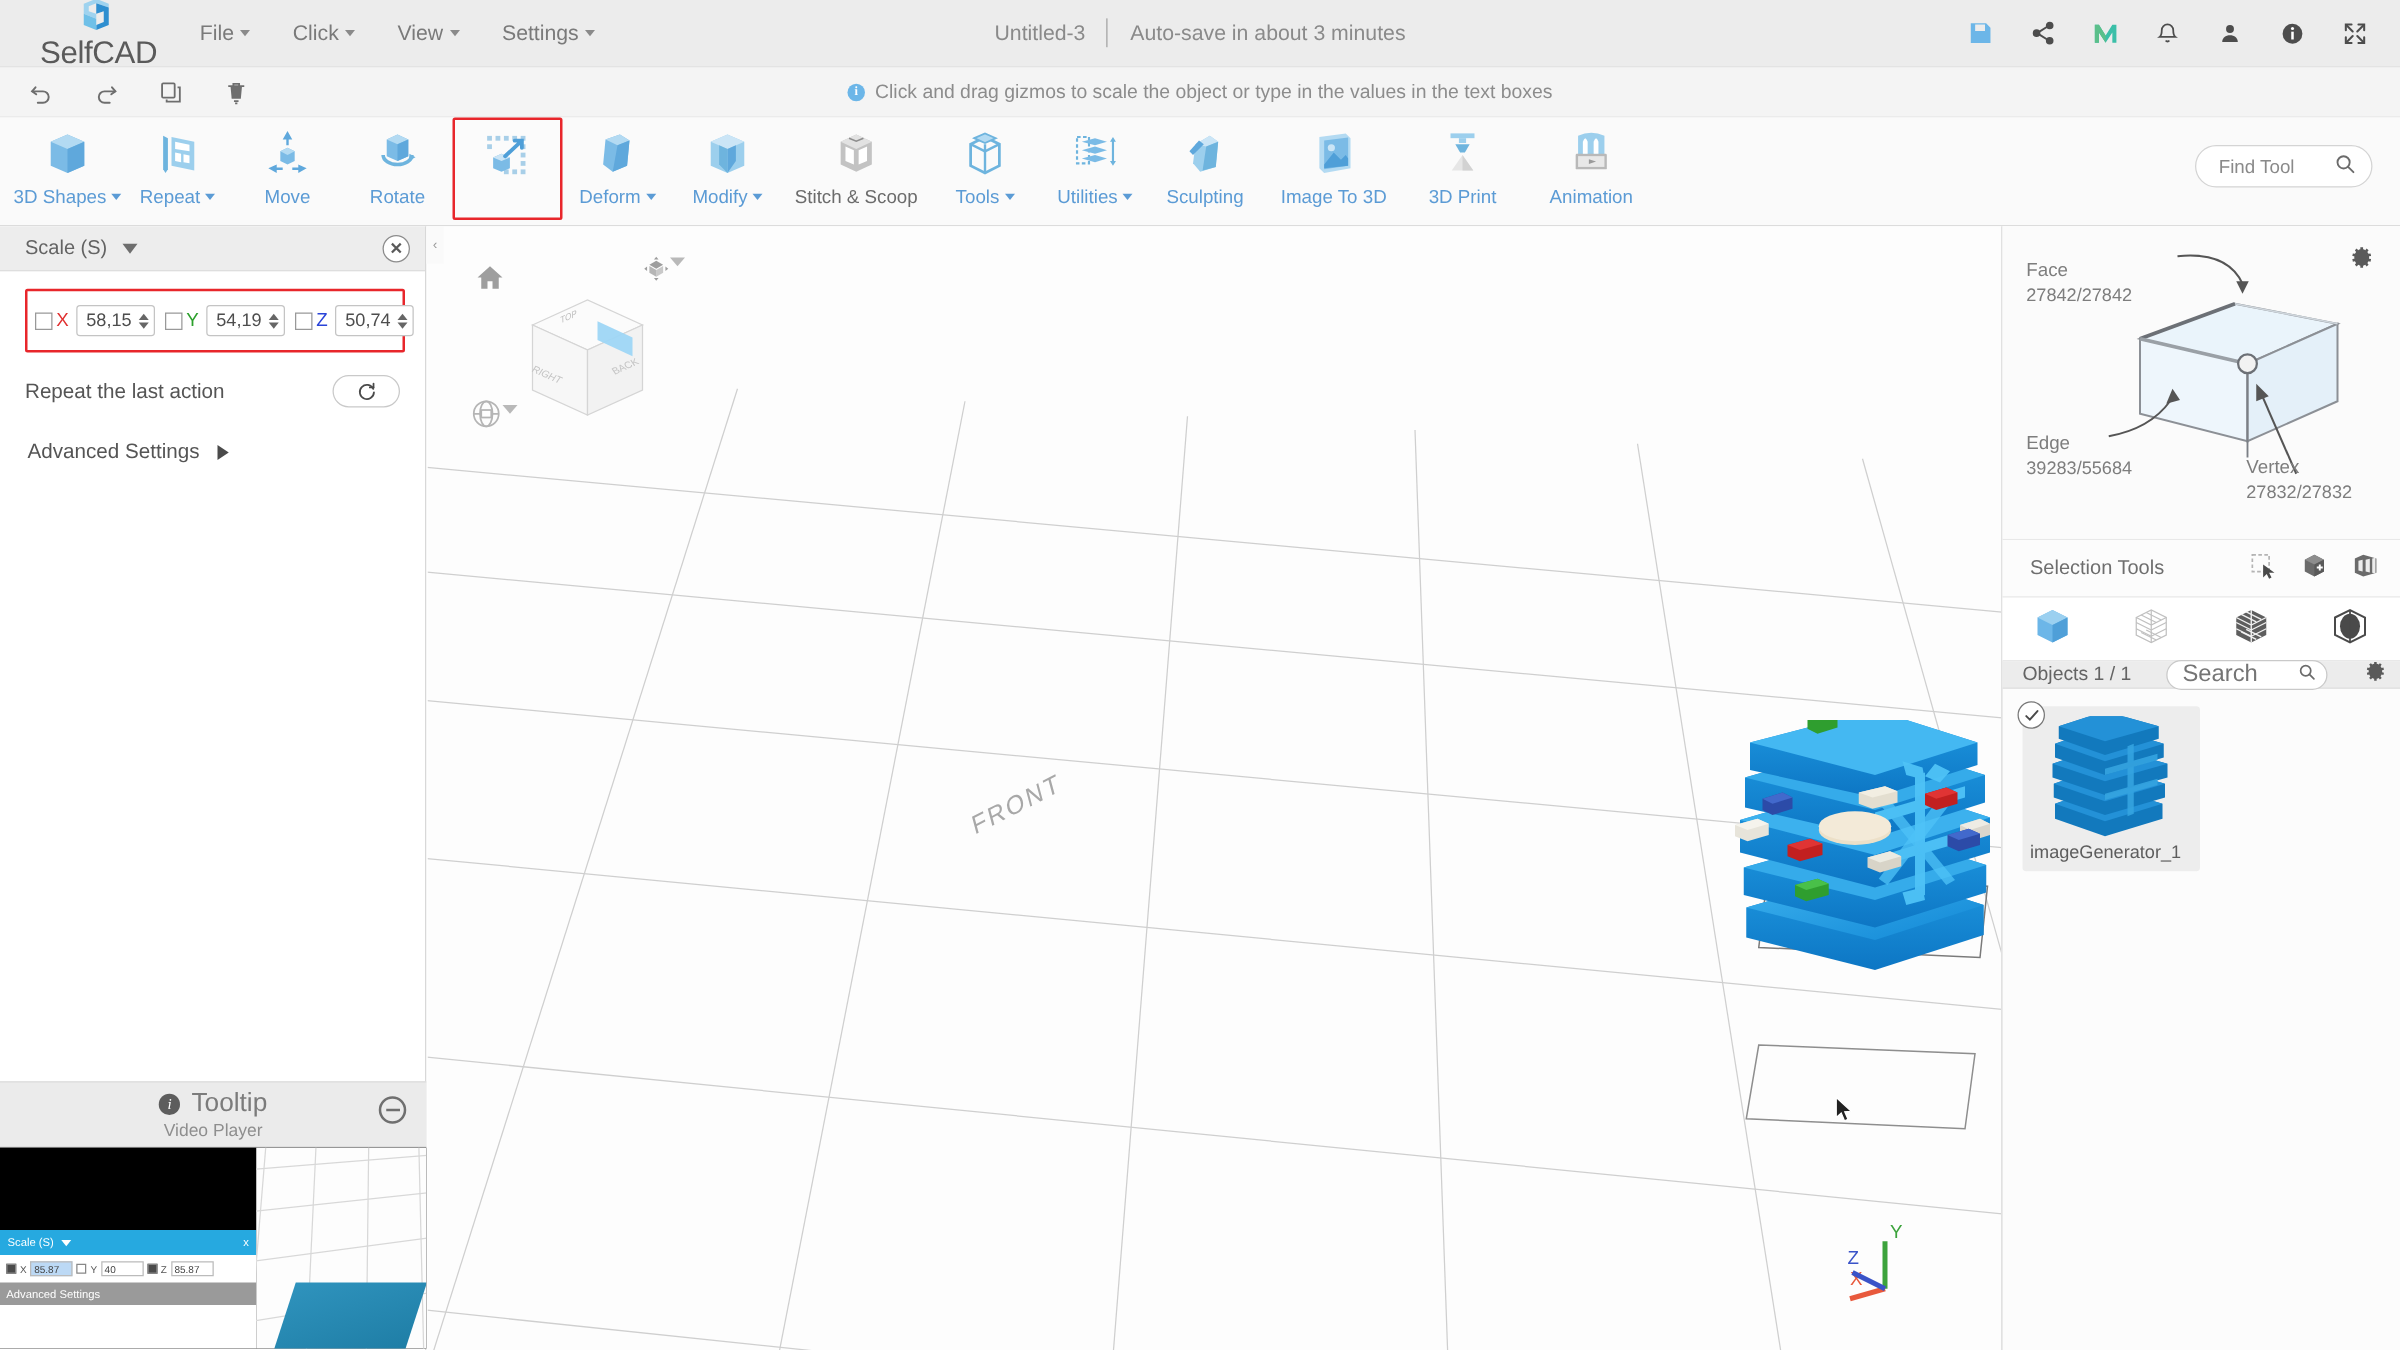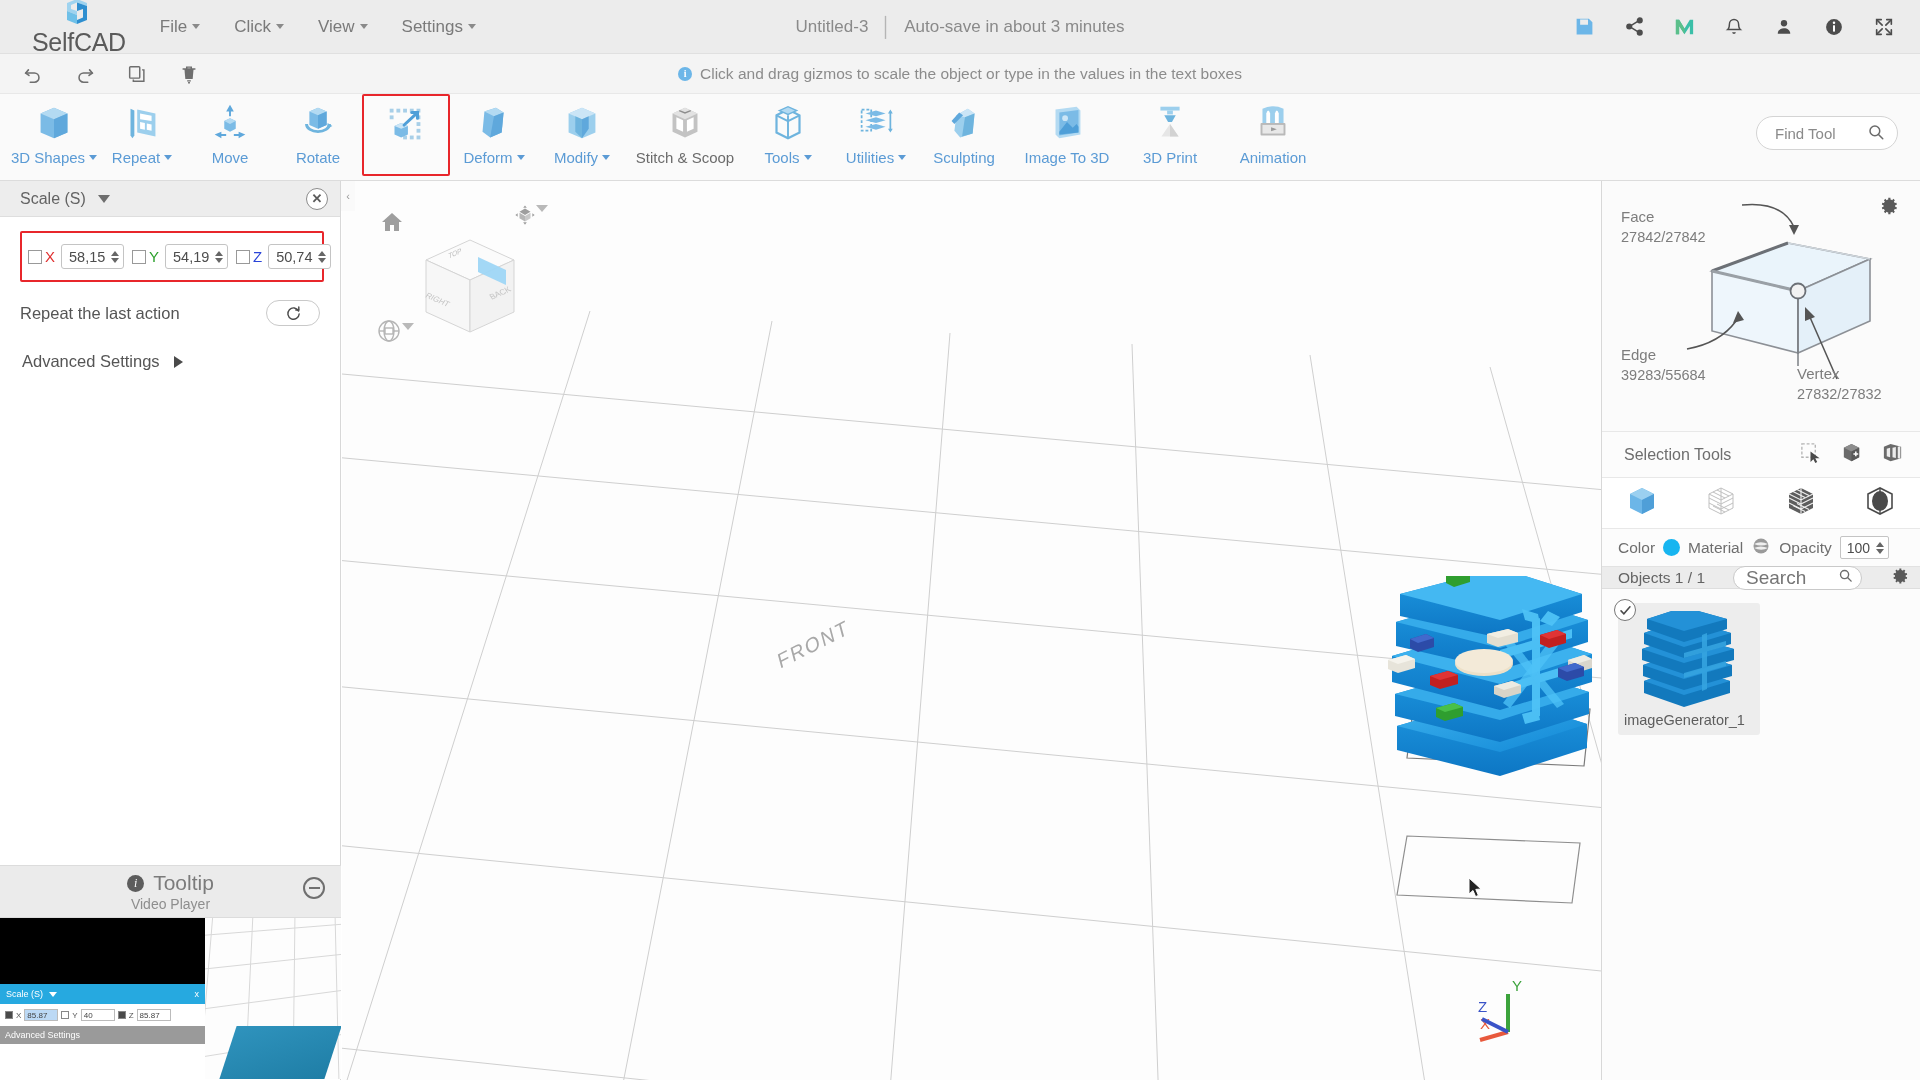--- a/index.html
+++ b/index.html
@@ -1003,40 +1003,20 @@
       </span>
       <span class="sm-ic">
         <svg width="34" height="34" viewBox="0 0 34 34">
           <path d="M5 10 L17 4 L29 10 L29 24 L17 30 L5 24 Z" fill="none" stroke="#4a4a4a" stroke-width="1.6"></path>
           <ellipse cx="17" cy="17" rx="8" ry="10" fill="#4a4a4a"></ellipse>
           <path d="M17 4 L17 30" stroke="#4a4a4a" stroke-width="1.4"></path>
         </svg>
       </span>
     </div>
 
-    <div class="cmo-row">
-      <span class="cmo-lbl">Color</span>
-      <span class="color-dot"></span>
-      <span class="cmo-lbl">Material</span>
-      <span>
-        <svg width="20" height="20" viewBox="0 0 24 24">
-          <circle cx="12" cy="12" r="9" fill="#9a9a9a"></circle>
-          <path d="M3.6 9.5 q8 -4 16.8 0 q-8 4 -16.8 0z" fill="#efefef"></path>
-          <path d="M3.6 14.5 q8 -4 16.8 0 q-8 4 -16.8 0z" fill="#efefef"></path>
-        </svg>
-      </span>
-      <span class="cmo-lbl">Opacity</span>
-      <span class="opacity-box">
-        <input class="opacity-val" value="100" style="">
-        <span class="spin-btns">
-          <i class="spin-up"></i>
-          <i class="spin-dn"></i>
-        </span>
-      </span>
-    </div>
 
     <div class="objects-head">
       <span class="objects-lbl">Objects 1 / 1</span>
       <span class="obj-search">
         <input placeholder="Search" style="">
         <span>
           <svg width="15" height="15" viewBox="0 0 24 24" fill="none" stroke="#6b6b6b" stroke-width="2.2">
             <circle cx="10.5" cy="10.5" r="6.5"></circle>
               <line x1="15.3" y1="15.3" x2="21" y2="21" stroke-linecap="round"></line>
           </svg>

